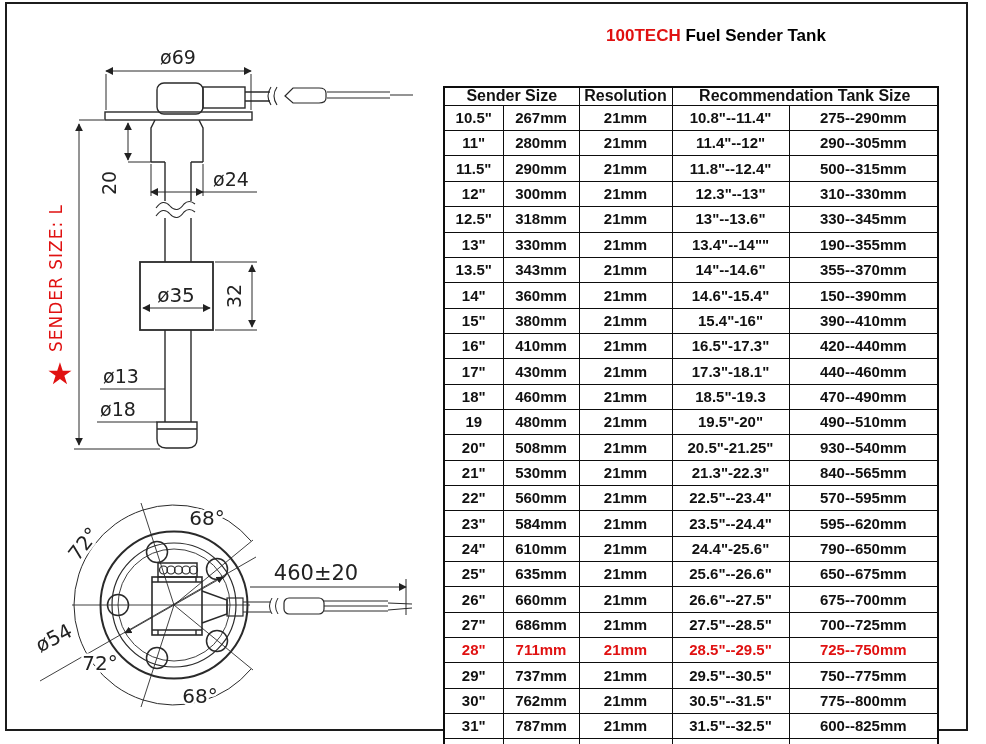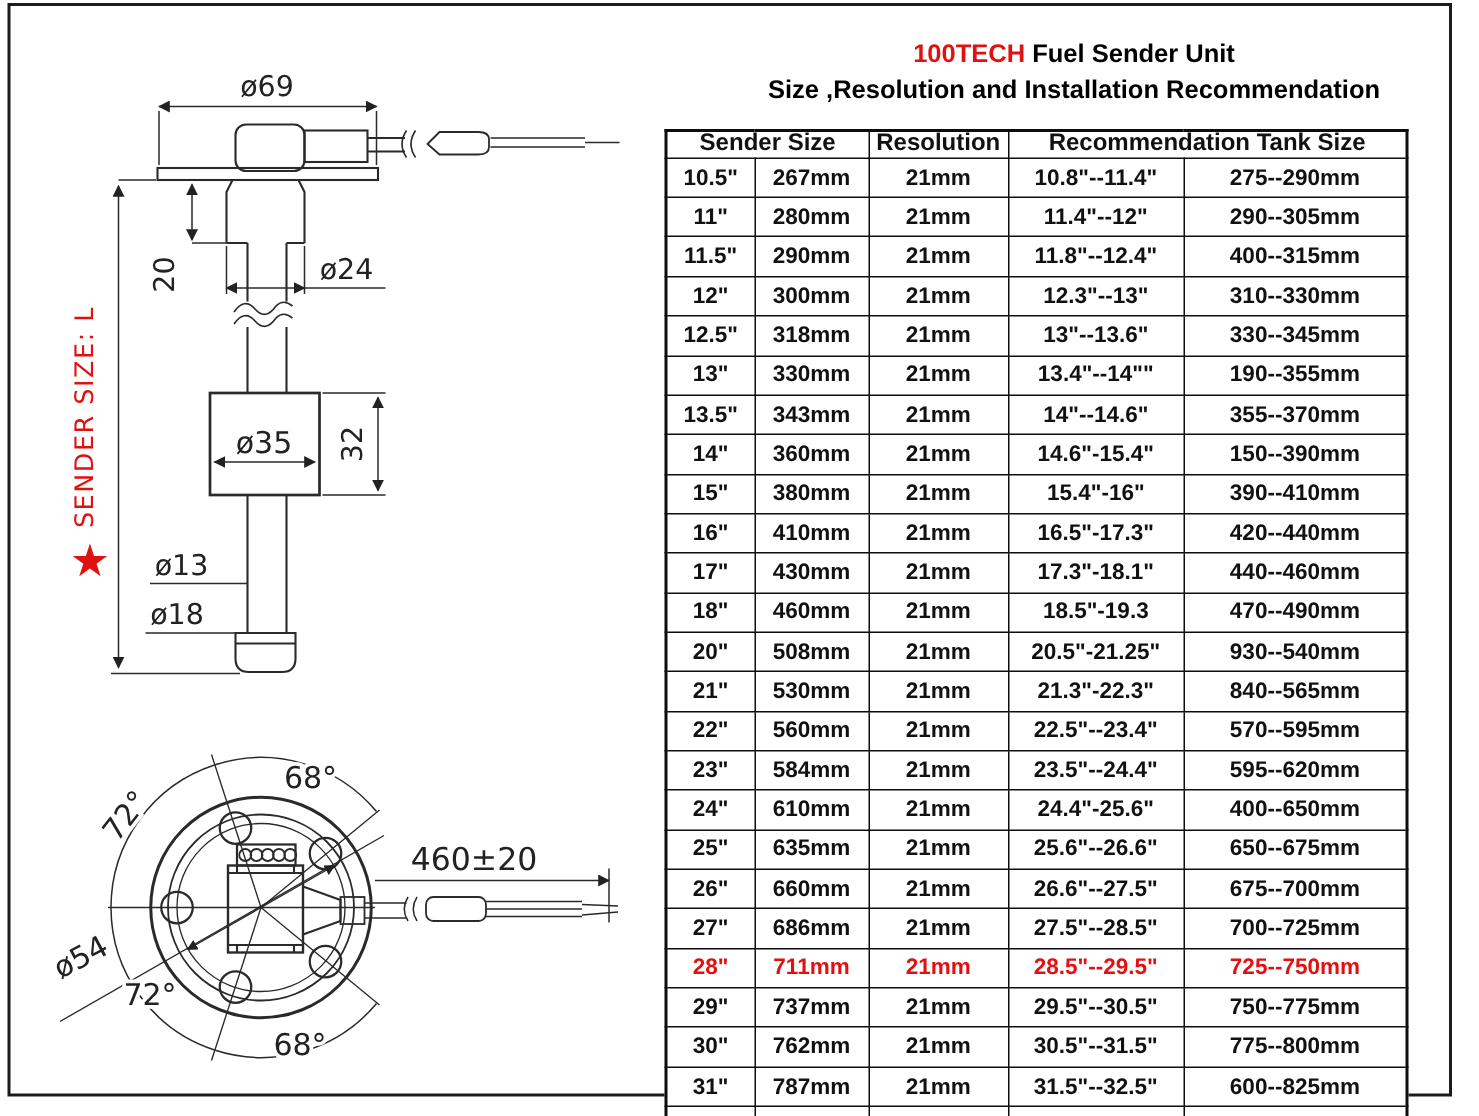--- a/index.html
+++ b/index.html
@@ -133,22 +133,21 @@
 
   <text class="halo" x="207" y="525" font-size="20" text-anchor="middle">68°</text>
   <text class="halo" transform="translate(89,548) rotate(-52)" font-size="20" text-anchor="middle">72°</text>
   <text class="halo" x="100" y="670" font-size="20" text-anchor="middle">72°</text>
   <text class="halo" x="200" y="703" font-size="20" text-anchor="middle">68°</text>
   <text class="halo" transform="translate(57,644) rotate(-28)" font-size="20" text-anchor="middle">ø54</text>
   <text x="316" y="580" font-size="21" text-anchor="middle">460±20</text>
 </svg>
 
 <div class="title-block">
-  <div><span class="brand">100TECH</span><span> Fuel Sender Unit</span></div>
-  <div>Size ,Resolution and Installation Recommendation</div>
+  <div><span class="brand">100TECH</span><span> Fuel Sender Tank</span></div>
 </div>
 
 <table class="spec">
   <colgroup>
     <col style="width:59px">
       <col style="width:76px">
       <col style="width:93px">
     <col style="width:117px">
       <col style="width:149px">
   </colgroup>
@@ -172,21 +171,21 @@
         <td>280mm</td>
         <td>21mm</td>
         <td>11.4"--12"</td>
         <td>290--305mm</td>
       </tr>
       <tr>
         <td>11.5"</td>
         <td>290mm</td>
         <td>21mm</td>
         <td>11.8"--12.4"</td>
-        <td>400--315mm</td>
+        <td>500--315mm</td>
       </tr>
       <tr>
         <td>12"</td>
         <td>300mm</td>
         <td>21mm</td>
         <td>12.3"--13"</td>
         <td>310--330mm</td>
       </tr>
       <tr>
         <td>12.5"</td>
@@ -238,20 +237,27 @@
         <td>440--460mm</td>
       </tr>
       <tr>
         <td>18"</td>
         <td>460mm</td>
         <td>21mm</td>
         <td>18.5"-19.3</td>
         <td>470--490mm</td>
       </tr>
       <tr>
+        <td>19</td>
+        <td>480mm</td>
+        <td>21mm</td>
+        <td>19.5"-20"</td>
+        <td>490--510mm</td>
+      </tr>
+      <tr>
         <td>20"</td>
         <td>508mm</td>
         <td>21mm</td>
         <td>20.5"-21.25"</td>
         <td>930--540mm</td>
       </tr>
       <tr>
         <td>21"</td>
         <td>530mm</td>
         <td>21mm</td>
@@ -270,21 +276,21 @@
         <td>584mm</td>
         <td>21mm</td>
         <td>23.5"--24.4"</td>
         <td>595--620mm</td>
       </tr>
       <tr>
         <td>24"</td>
         <td>610mm</td>
         <td>21mm</td>
         <td>24.4"-25.6"</td>
-        <td>400--650mm</td>
+        <td>790--650mm</td>
       </tr>
       <tr>
         <td>25"</td>
         <td>635mm</td>
         <td>21mm</td>
         <td>25.6"--26.6"</td>
         <td>650--675mm</td>
       </tr>
       <tr>
         <td>26"</td>

